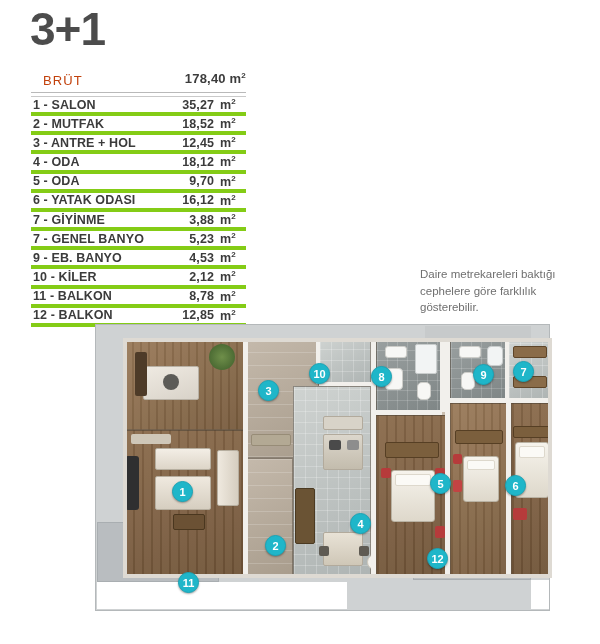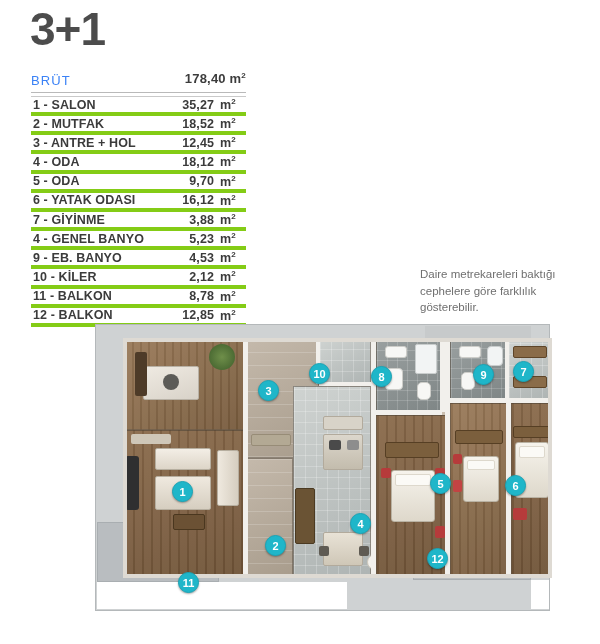--- a/index.html
+++ b/index.html
@@ -24,21 +24,21 @@
     font-size: 19px; font-weight: bold; color: #4c4c4c;
     letter-spacing: 0.2px;
   }
 
   .brut-row {
     position: absolute; left: 31px; top: 71px; width: 215px;
     border-bottom: 1px solid #b9b9b9;
     padding-bottom: 3px;
   }
   .brut-label {
-    font-size: 13px; color: #3b82f6; letter-spacing: 1.1px;
+    font-size: 13px; color: #c2410c; letter-spacing: 1.1px; margin-left: 12px;
   }
   .brut-val {
     position: absolute; right: 0; top: 0;
     font-size: 13px; color: #3c3c3c; font-weight: bold;
     letter-spacing: 0.2px;
   }
   .brut-val sup { font-size: 8px; }
 
   
   .room-table {
@@ -199,21 +199,21 @@
         <td class="name">6 - YATAK ODASI</td>
         <td class="area">16,12</td>
         <td class="unit"><span>m</span><sup>2</sup></td>
       </tr>
       <tr>
         <td class="name">7 - GİYİNME</td>
         <td class="area">3,88</td>
         <td class="unit"><span>m</span><sup>2</sup></td>
       </tr>
       <tr>
-        <td class="name">4 - GENEL BANYO</td>
+        <td class="name">7 - GENEL BANYO</td>
         <td class="area">5,23</td>
         <td class="unit"><span>m</span><sup>2</sup></td>
       </tr>
       <tr>
         <td class="name">9 - EB. BANYO</td>
         <td class="area">4,53</td>
         <td class="unit"><span>m</span><sup>2</sup></td>
       </tr>
       <tr>
         <td class="name">10 - KİLER</td>

